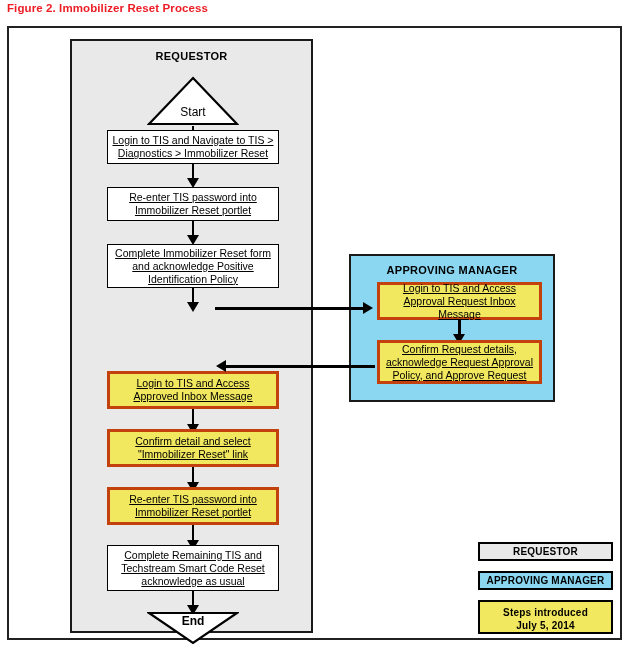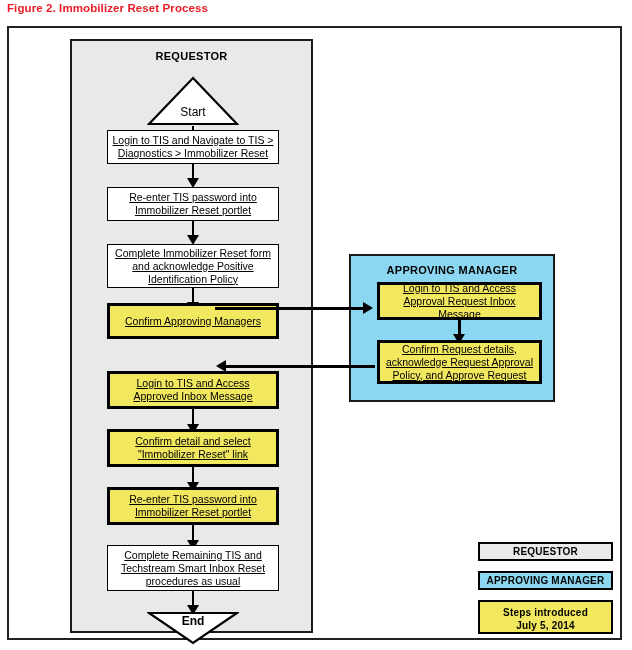--- a/index.html
+++ b/index.html
@@ -85,21 +85,21 @@
     background: #FFFFFF;
     border: 1.6px solid #000000;
     padding: 2px 4px;
     text-decoration: underline;
   }
   .node.step-white {
     border-width: 1.6px;
   }
   .node.step-yellow {
     background: #F2E85F;
-    border: 3px solid #000000;
+    border: 3px solid #c2410c;
   }
 
   
   .terminator {
     position: absolute;
     width: 92px;
     height: 50px;
   }
   .terminator svg { display: block; }
   .terminator .term-label {
@@ -209,38 +209,37 @@
     <div class="node step-white" style="left:35px; top:146px; width:172px; height:34px;">Re-enter TIS password into Immobilizer Reset portlet</div>
 
     <div class="conn conn-v" style="left:119.8px; top:180px; height:17px;"></div>
     <div class="arrowhead arrow-down" style="left:114.5px; top:194px;"></div>
 
     <div class="node step-white" style="left:35px; top:203px; width:172px; height:44px;">Complete Immobilizer Reset form and acknowledge Positive Identification Policy</div>
 
     <div class="conn conn-v" style="left:119.8px; top:247px; height:17px;"></div>
     <div class="arrowhead arrow-down" style="left:114.5px; top:261px;"></div>
 
-    <div class="node step-yellow" style="left:35px; top:262px; width:172px; height:36px;">Confirm Approving Managers</div>
 
     <div class="node step-yellow" style="left:35px; top:330px; width:172px; height:38px;">Login to TIS and Access Approved Inbox Message</div>
 
     <div class="conn conn-v" style="left:119.8px; top:368px; height:18px;"></div>
     <div class="arrowhead arrow-down" style="left:114.5px; top:383px;"></div>
 
     <div class="node step-yellow" style="left:35px; top:388px; width:172px; height:38px;">Confirm detail and select "Immobilizer Reset" link</div>
 
     <div class="conn conn-v" style="left:119.8px; top:426px; height:18px;"></div>
     <div class="arrowhead arrow-down" style="left:114.5px; top:441px;"></div>
 
     <div class="node step-yellow" style="left:35px; top:446px; width:172px; height:38px;">Re-enter TIS password into Immobilizer Reset portlet</div>
 
     <div class="conn conn-v" style="left:119.8px; top:484px; height:18px;"></div>
     <div class="arrowhead arrow-down" style="left:114.5px; top:499px;"></div>
 
-    <div class="node step-white" style="left:35px; top:504px; width:172px; height:46px;">Complete Remaining TIS and Techstream Smart Inbox Reset procedures as usual</div>
+    <div class="node step-white" style="left:35px; top:504px; width:172px; height:46px;">Complete Remaining TIS and Techstream Smart Code Reset acknowledge as usual</div>
 
     <div class="conn conn-v" style="left:119.8px; top:550px; height:17px;"></div>
     <div class="arrowhead arrow-down" style="left:114.5px; top:564px;"></div>
 
     <div class="terminator" style="left:75px; top:554px;font-weight:bold;">
       <svg width="92" height="50" viewBox="0 0 92 50">
         <polygon points="2,18 90,18 46,48" fill="#FFFFFF" stroke="#000000" stroke-width="2.2"></polygon>
       </svg>
       <div class="term-label" style="bottom:17px;">End</div>
     </div>

